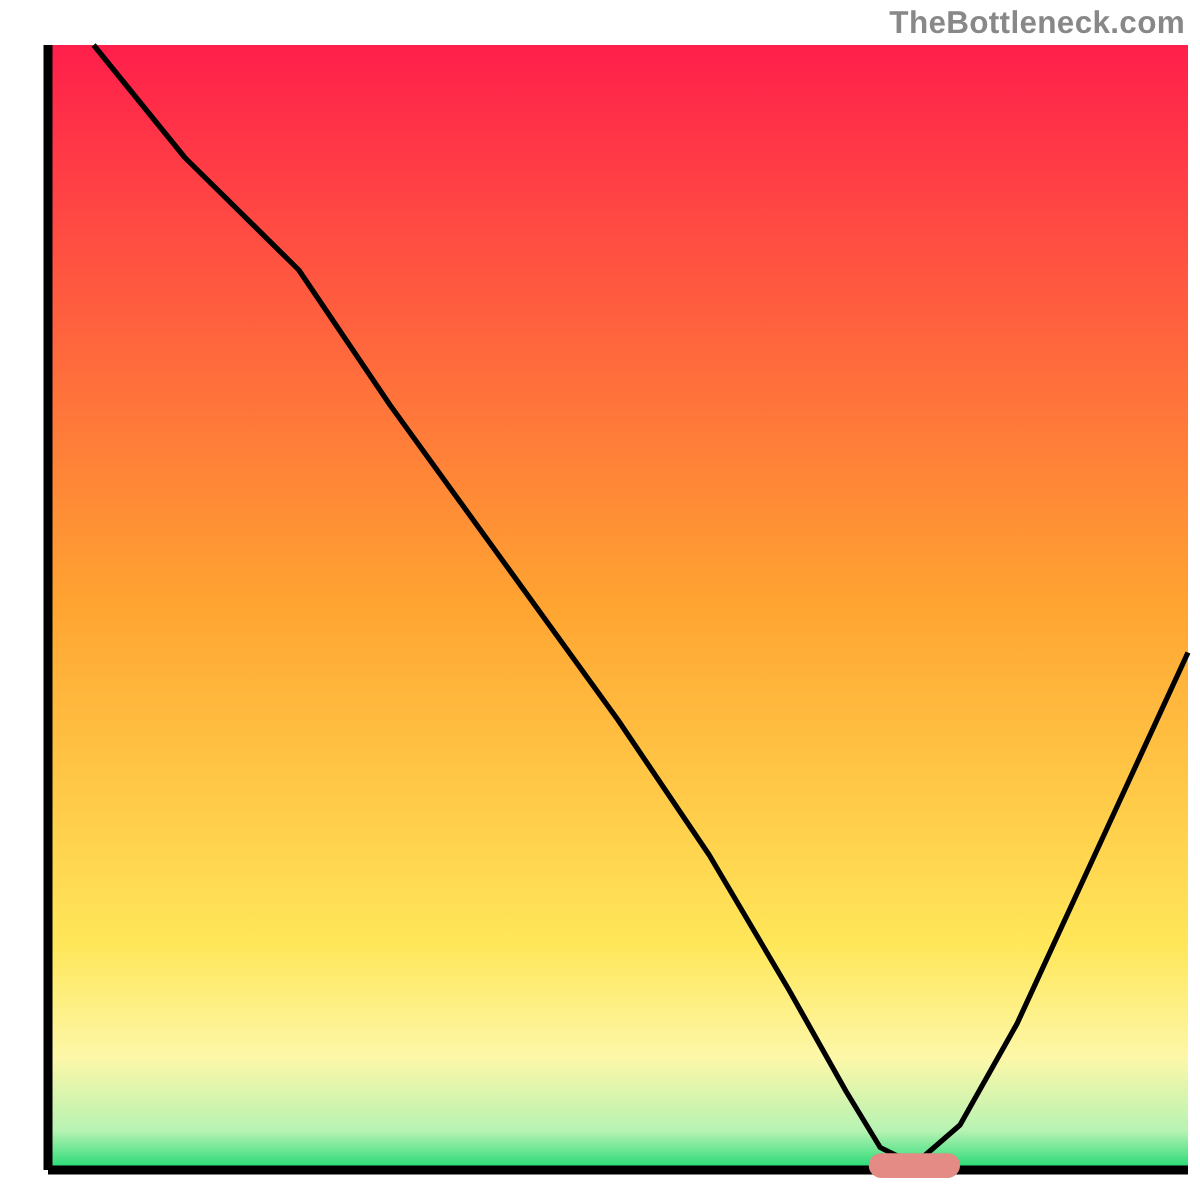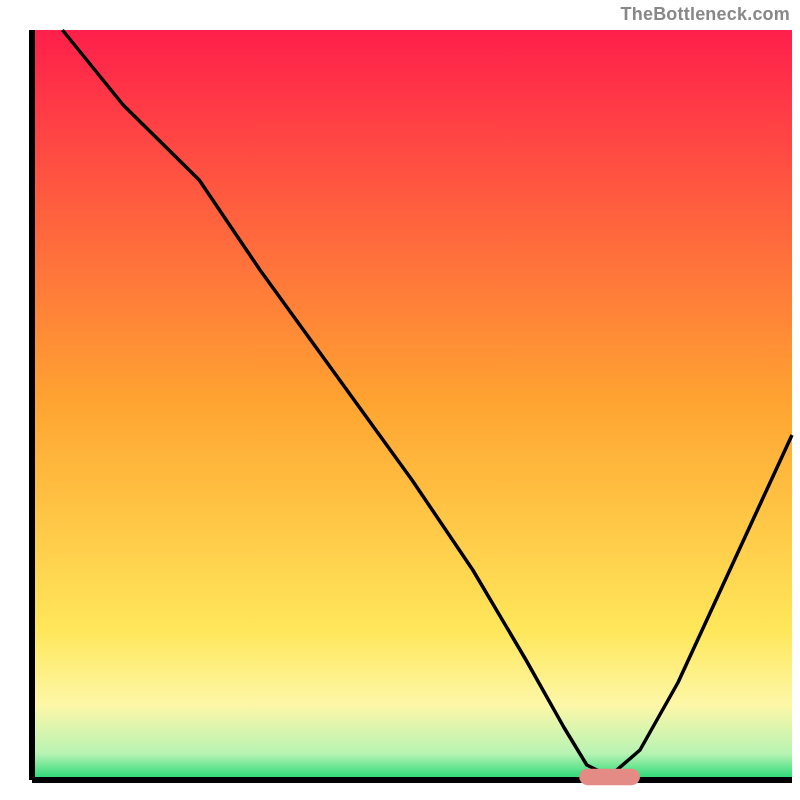--- a/index.html
+++ b/index.html
@@ -13,21 +13,21 @@
   }
   .wrap {
     position: relative;
     width: 800px;
     height: 800px;
   }
   .watermark {
     position: absolute;
     top: 4px;
     right: 10px;
-    font-size: 18px;
+    font-size: 21px;
     font-weight: 600;
     color: #888;
     letter-spacing: 0.2px;
     text-align: right;
   }
   svg { display: block; }
 </style>
 </head>
 <body>
 

